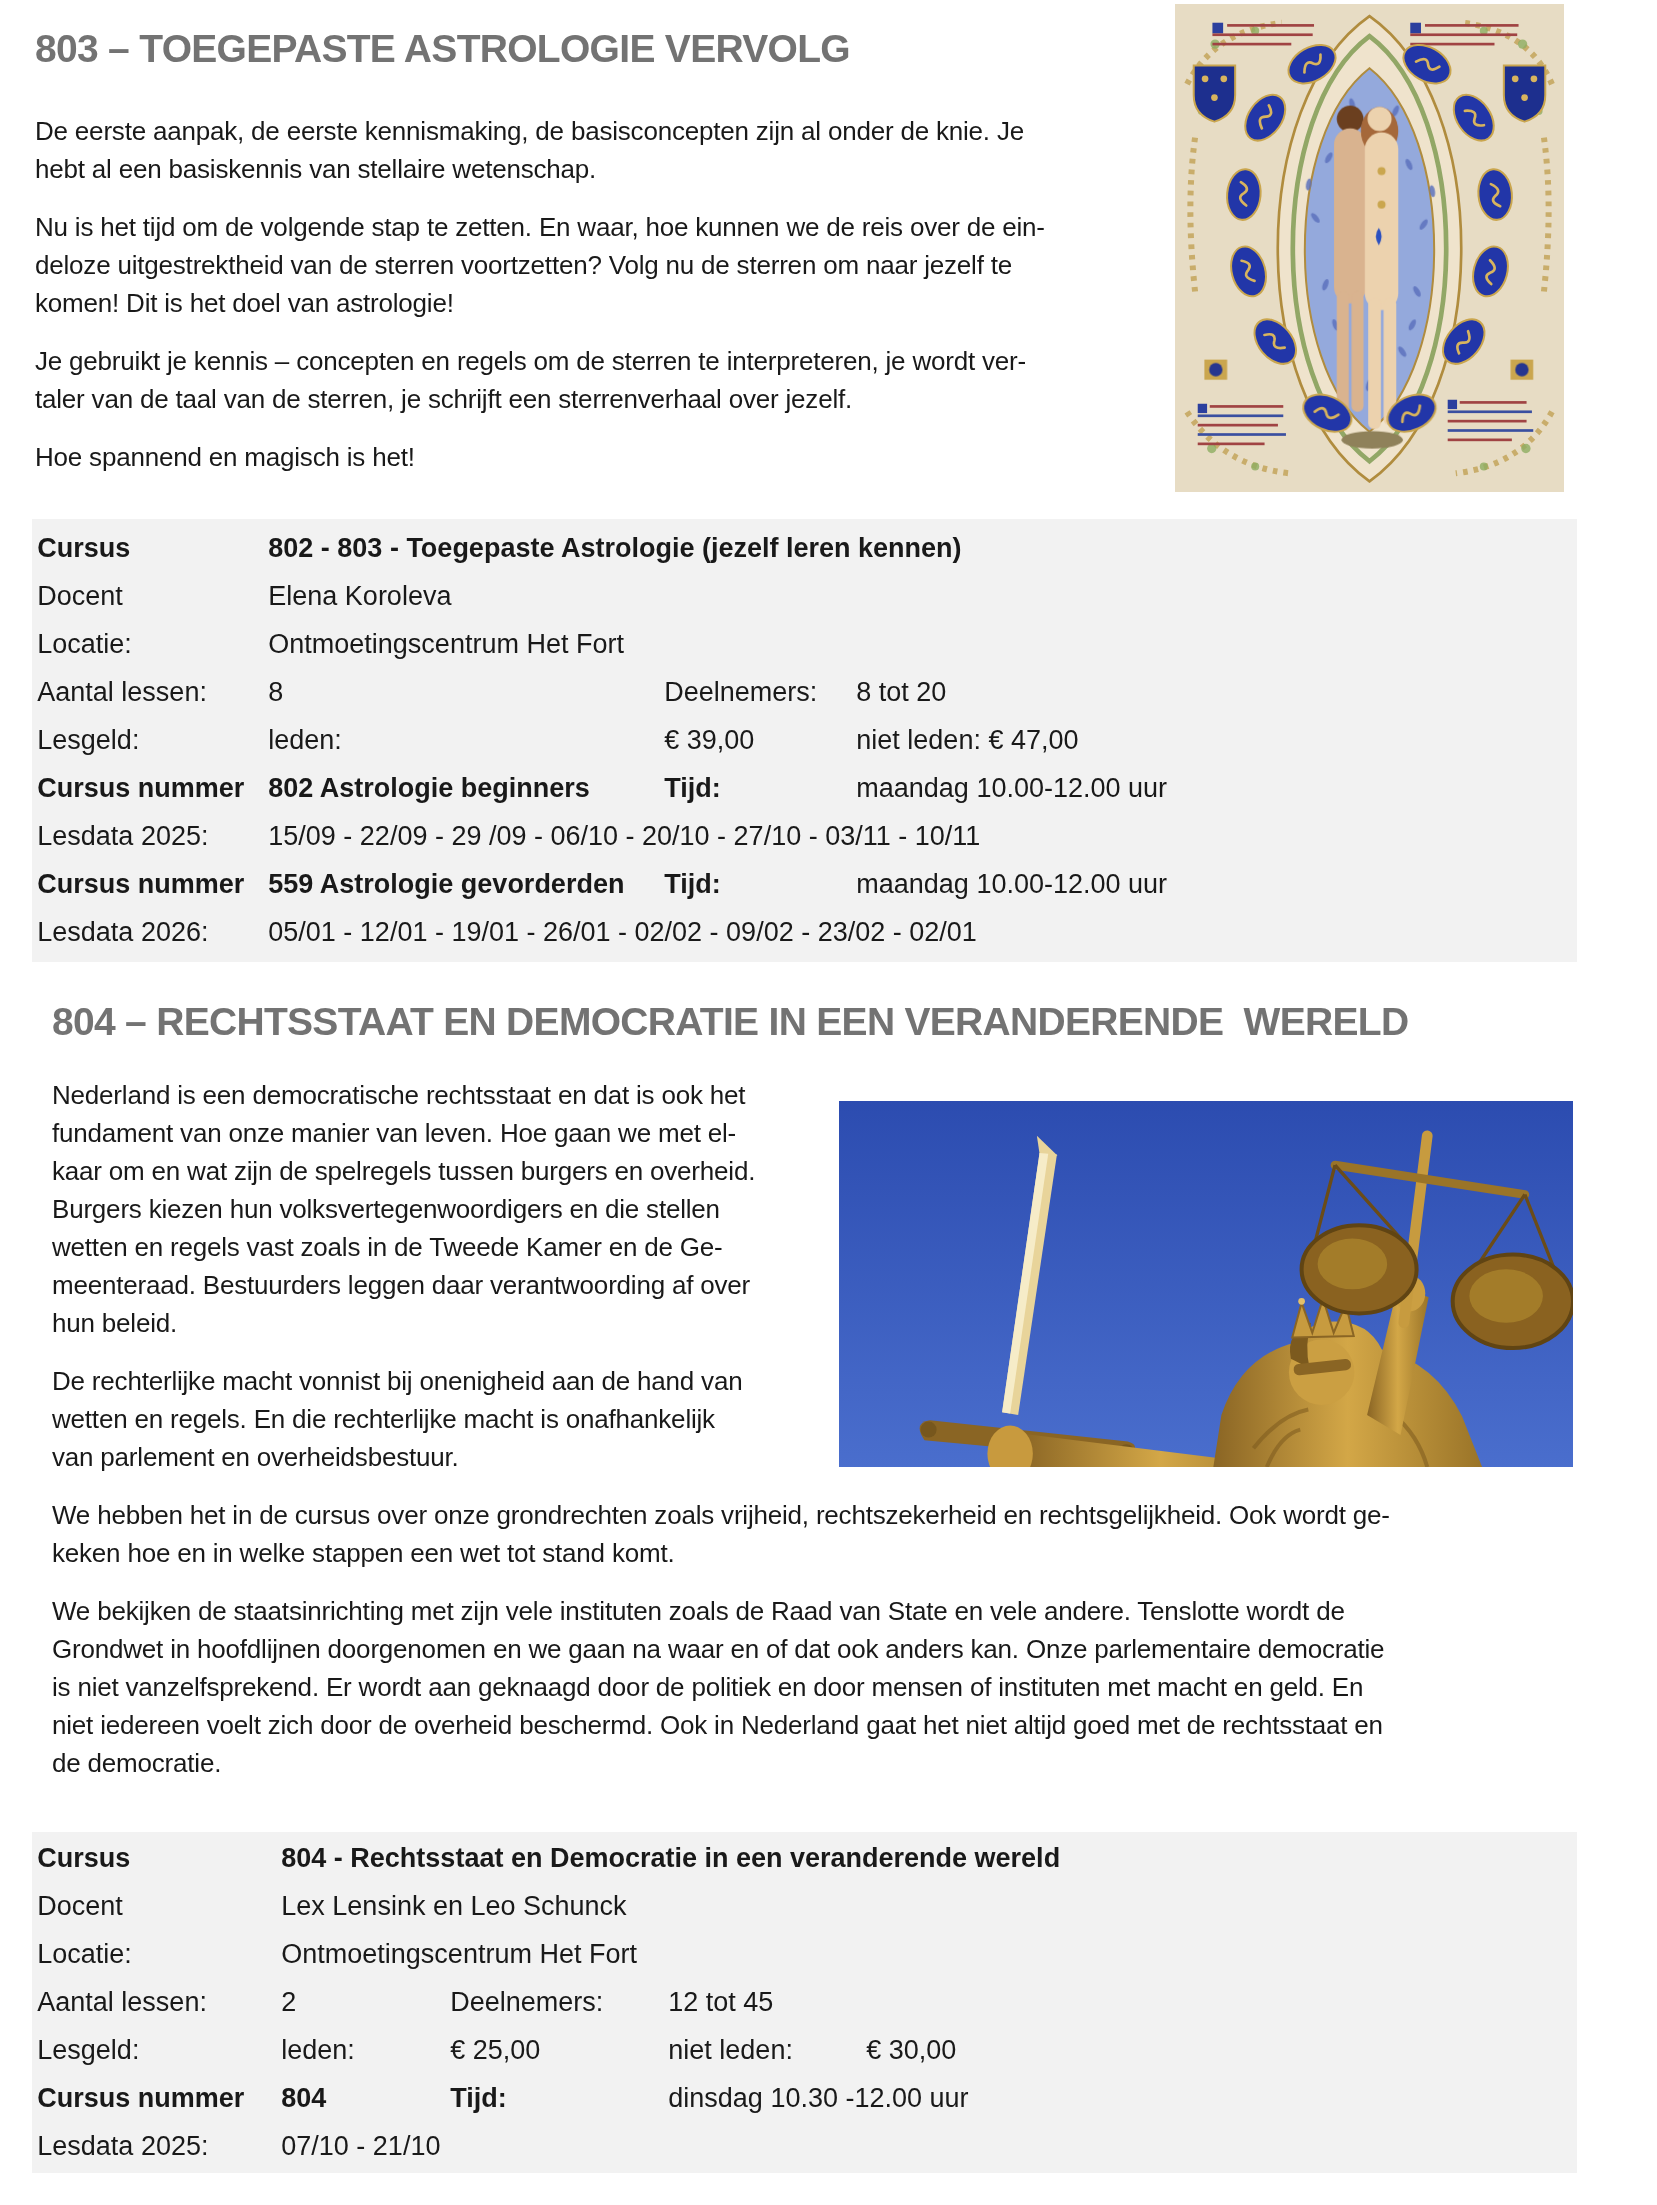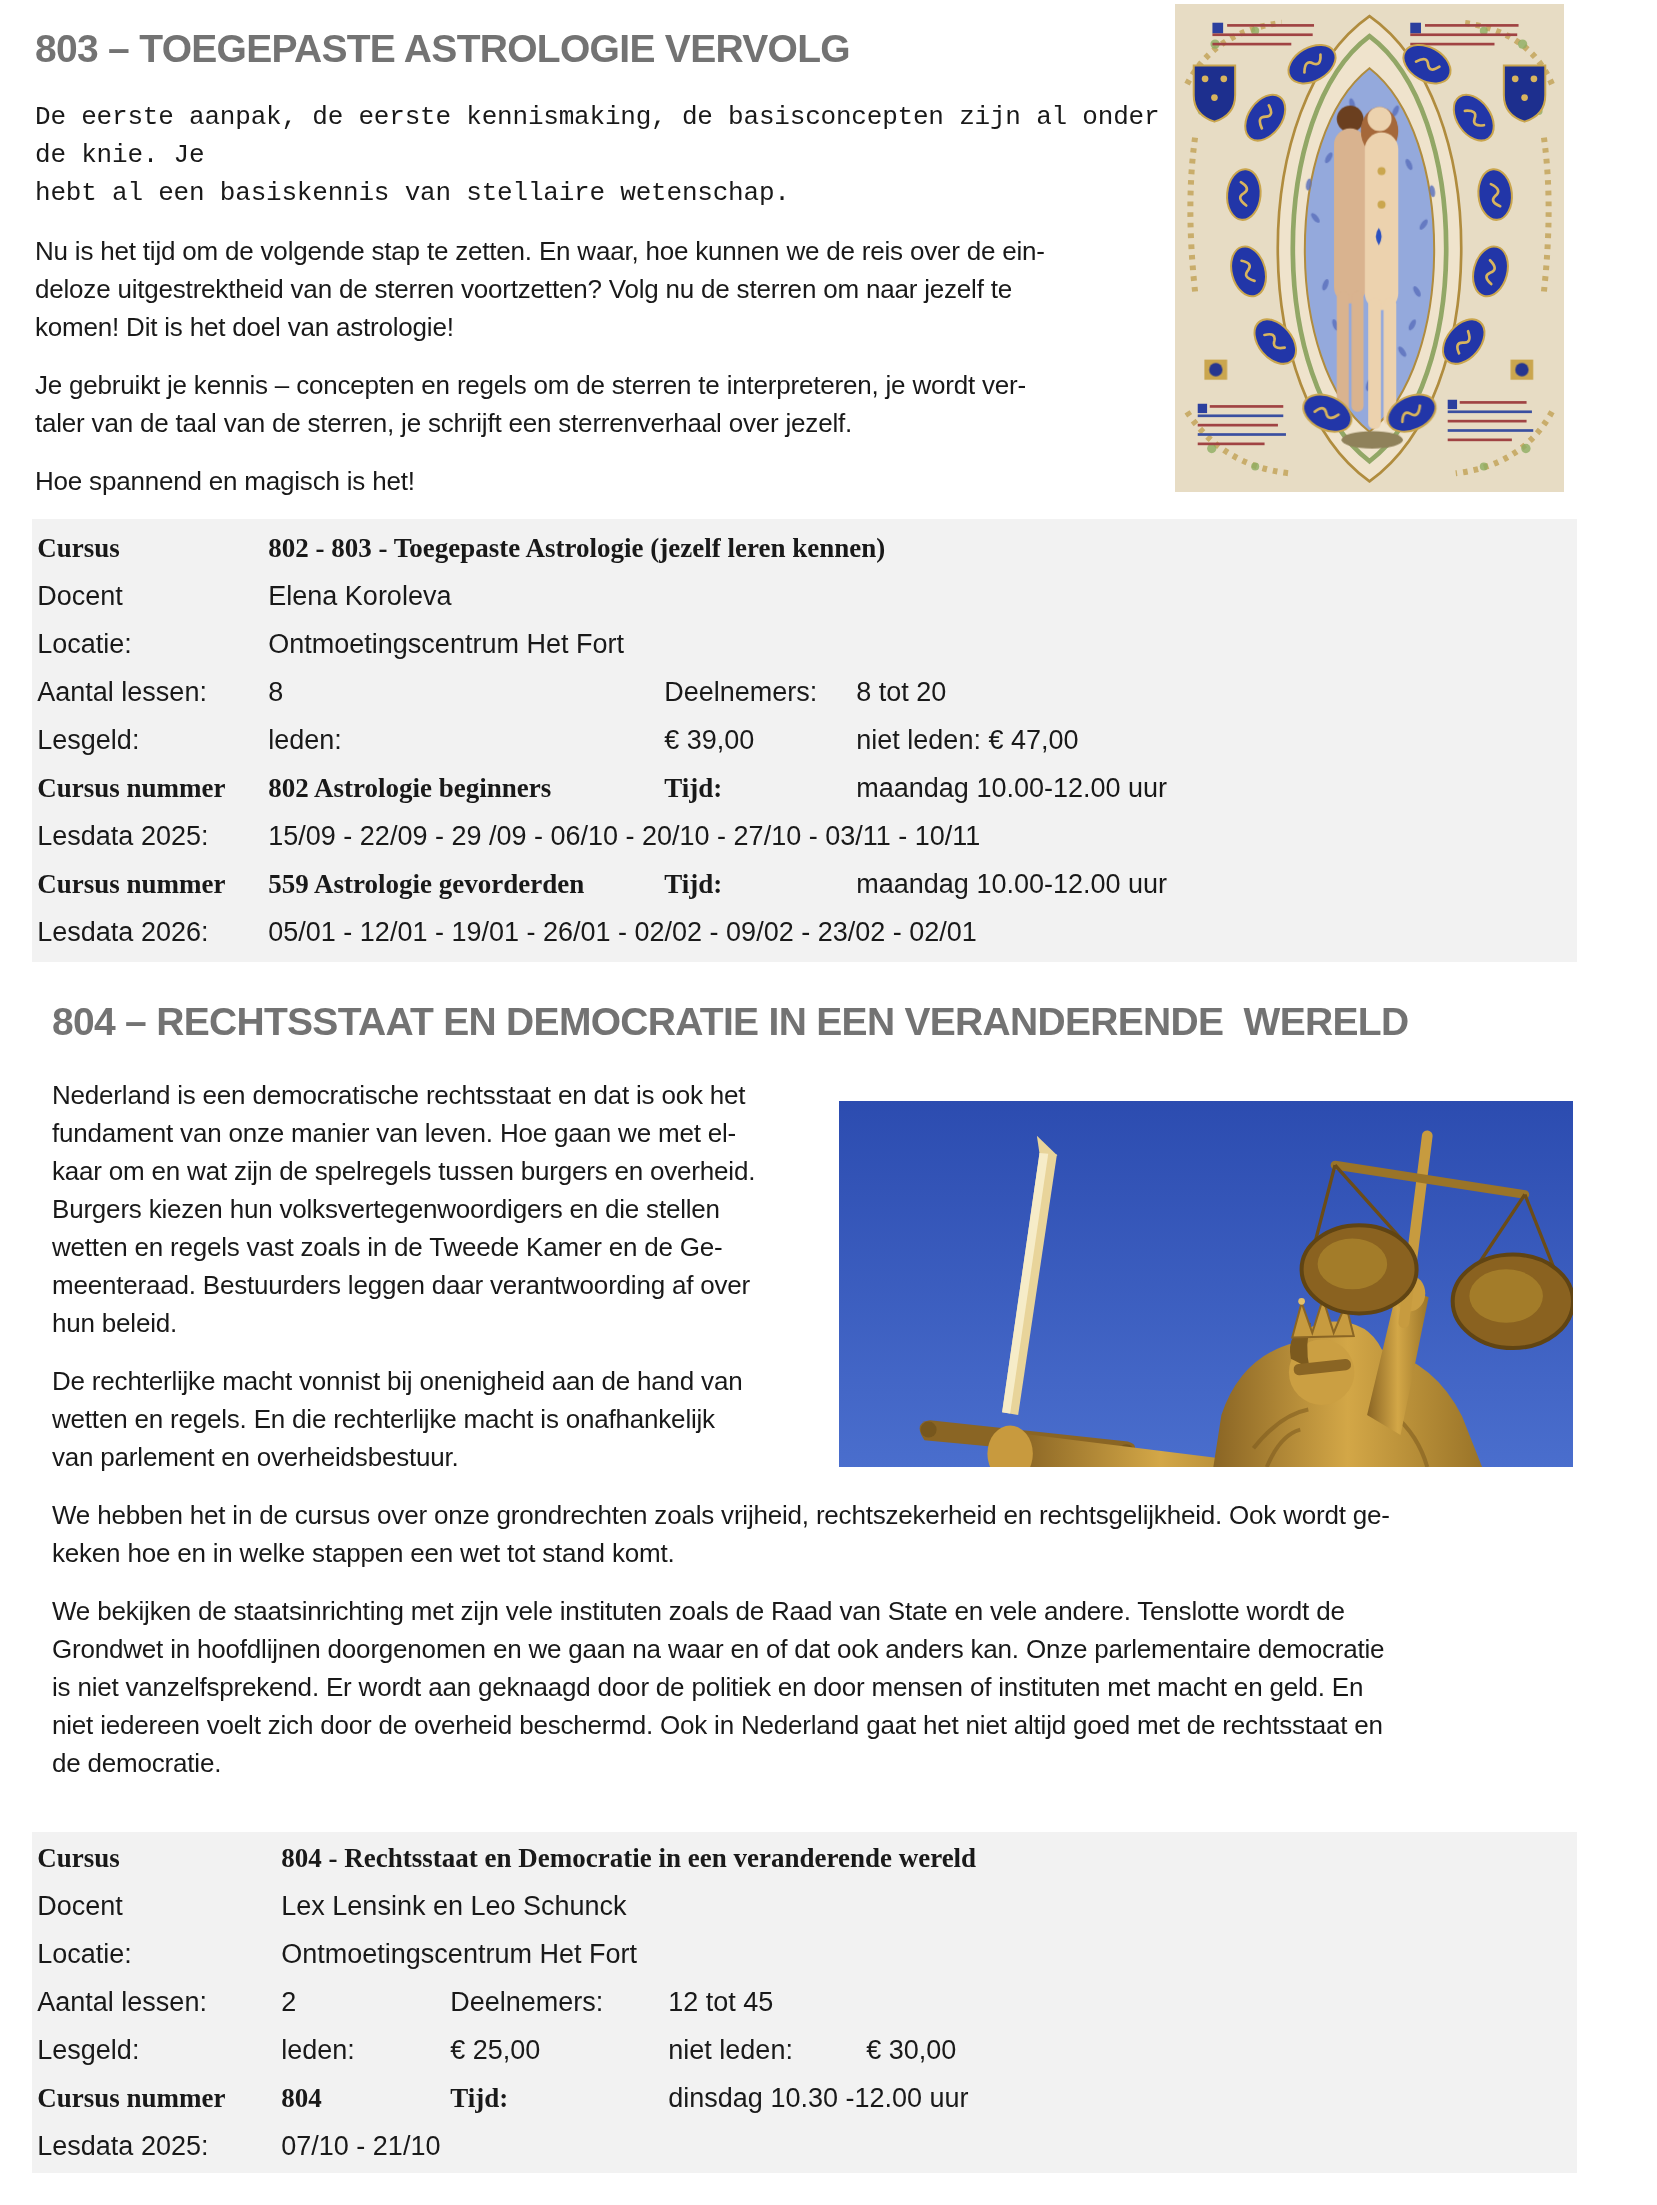--- a/index.html
+++ b/index.html
@@ -11,34 +11,34 @@
   h1.head {
     font-size:39px; line-height:1.12; font-weight:700; color:#737373;
     letter-spacing:-0.7px; white-space:pre-wrap;
   }
   p.body {
     font-size:26px; line-height:38px; letter-spacing:-0.2px;
     white-space:pre-line; margin-top:20px;
   }
   .sec803 { left:35px; top:27px; width:1166px; }
   .sec803 p.body { width:1166px; }
-  .sec803 p.first { margin-top:27px;font-family:Liberation Mono, monospace; }
+  .sec803 p.first { margin-top:41px; }
   .sec804 { left:52px; top:1000px; width:1598px; }
   .sec804 h1 { margin-bottom:32px; }
   .sec804 p.narrow { width:819px; }
 
   .table { background:#f2f2f2; font-size:27px; }
   .t1 { left:32px; top:519px; width:1545px; padding:5.3px 0; }
   .t2 { left:32px; top:1832px; width:1545px; padding:2.7px 0; }
   .trow { display:grid; align-items:center; height:48px; padding-left:5.3px; }
   .t1 .trow { grid-template-columns:231px 396px 192px 1fr; }
   .t2 .trow { grid-template-columns:244px 169px 218px 198px 1fr; }
   .sp  { grid-column:2 / -1; }
   .sp45{ grid-column:4 / -1; }
-  .b { font-weight:700;font-family:Liberation Serif, serif; }
+  .b { font-weight:700; }
 
   .zod { left:1175px; top:4px;    width:389px;  height:488px; }
   .jus { left:839px; top:1101px; width:734px; height:366px; }
   .zod svg, .jus svg { display:block; width:100%; height:100%; }
 </style>
 </head>
 <body>
 
 <div class="page">
 

